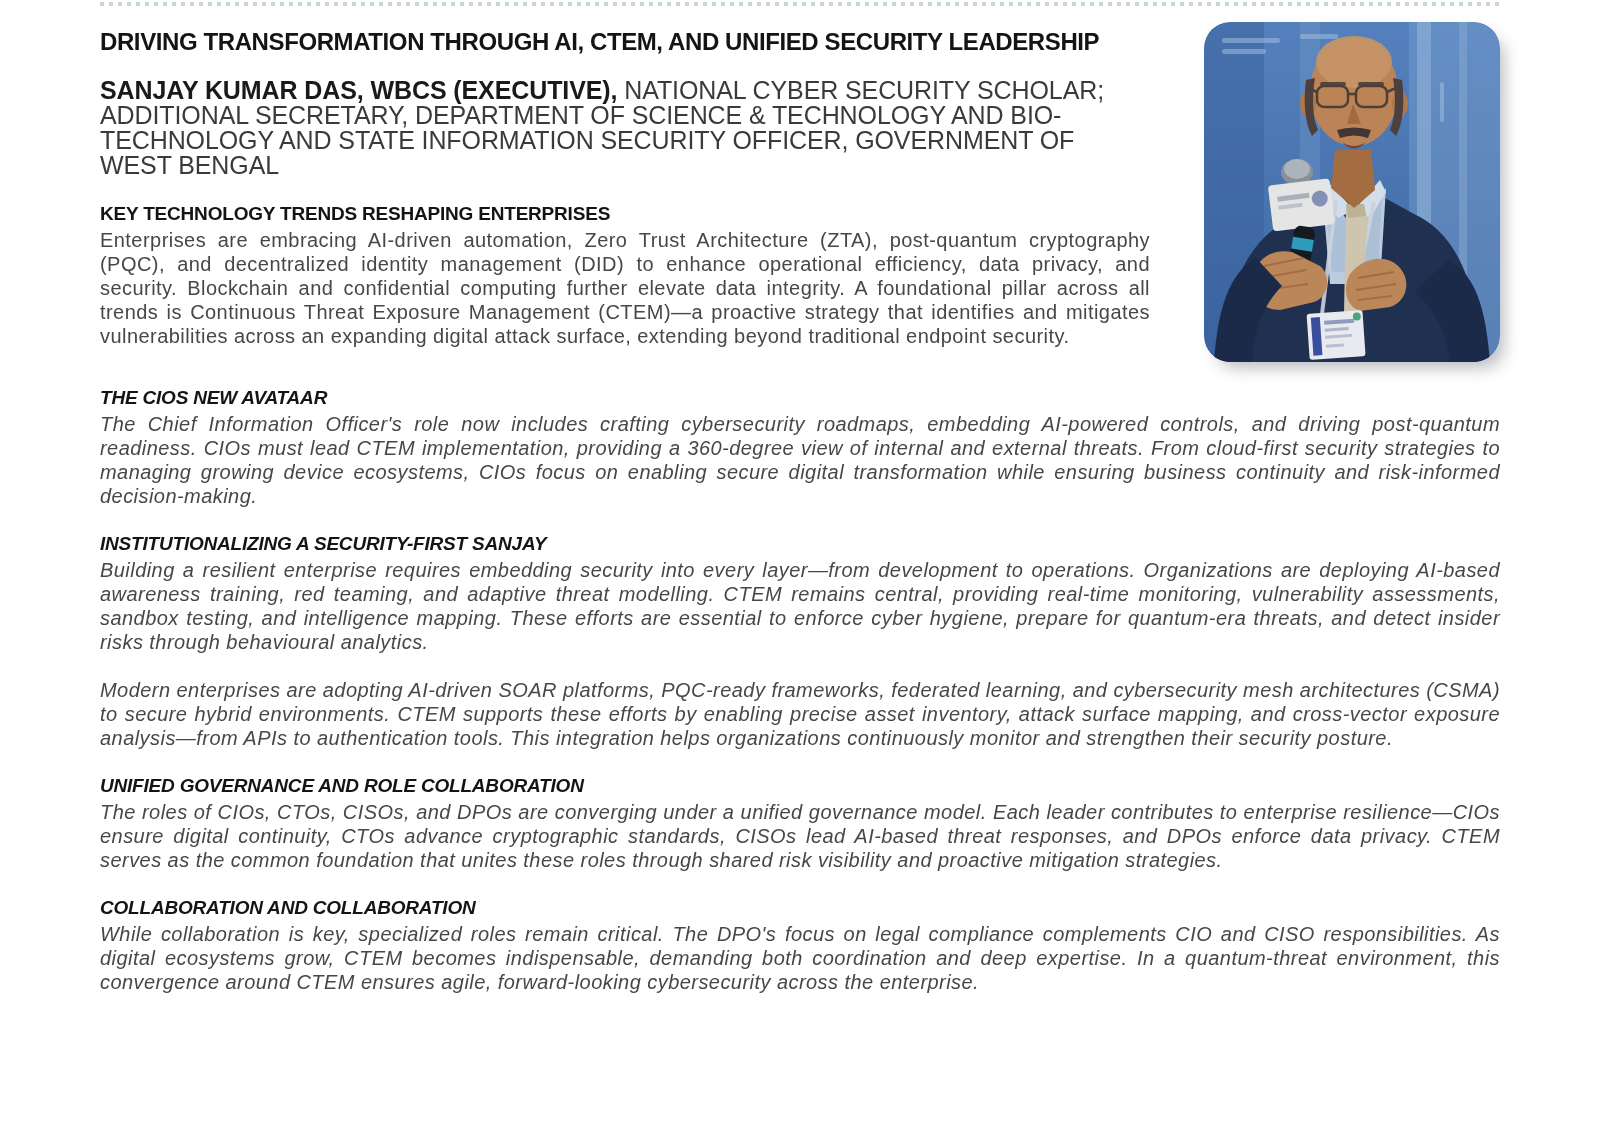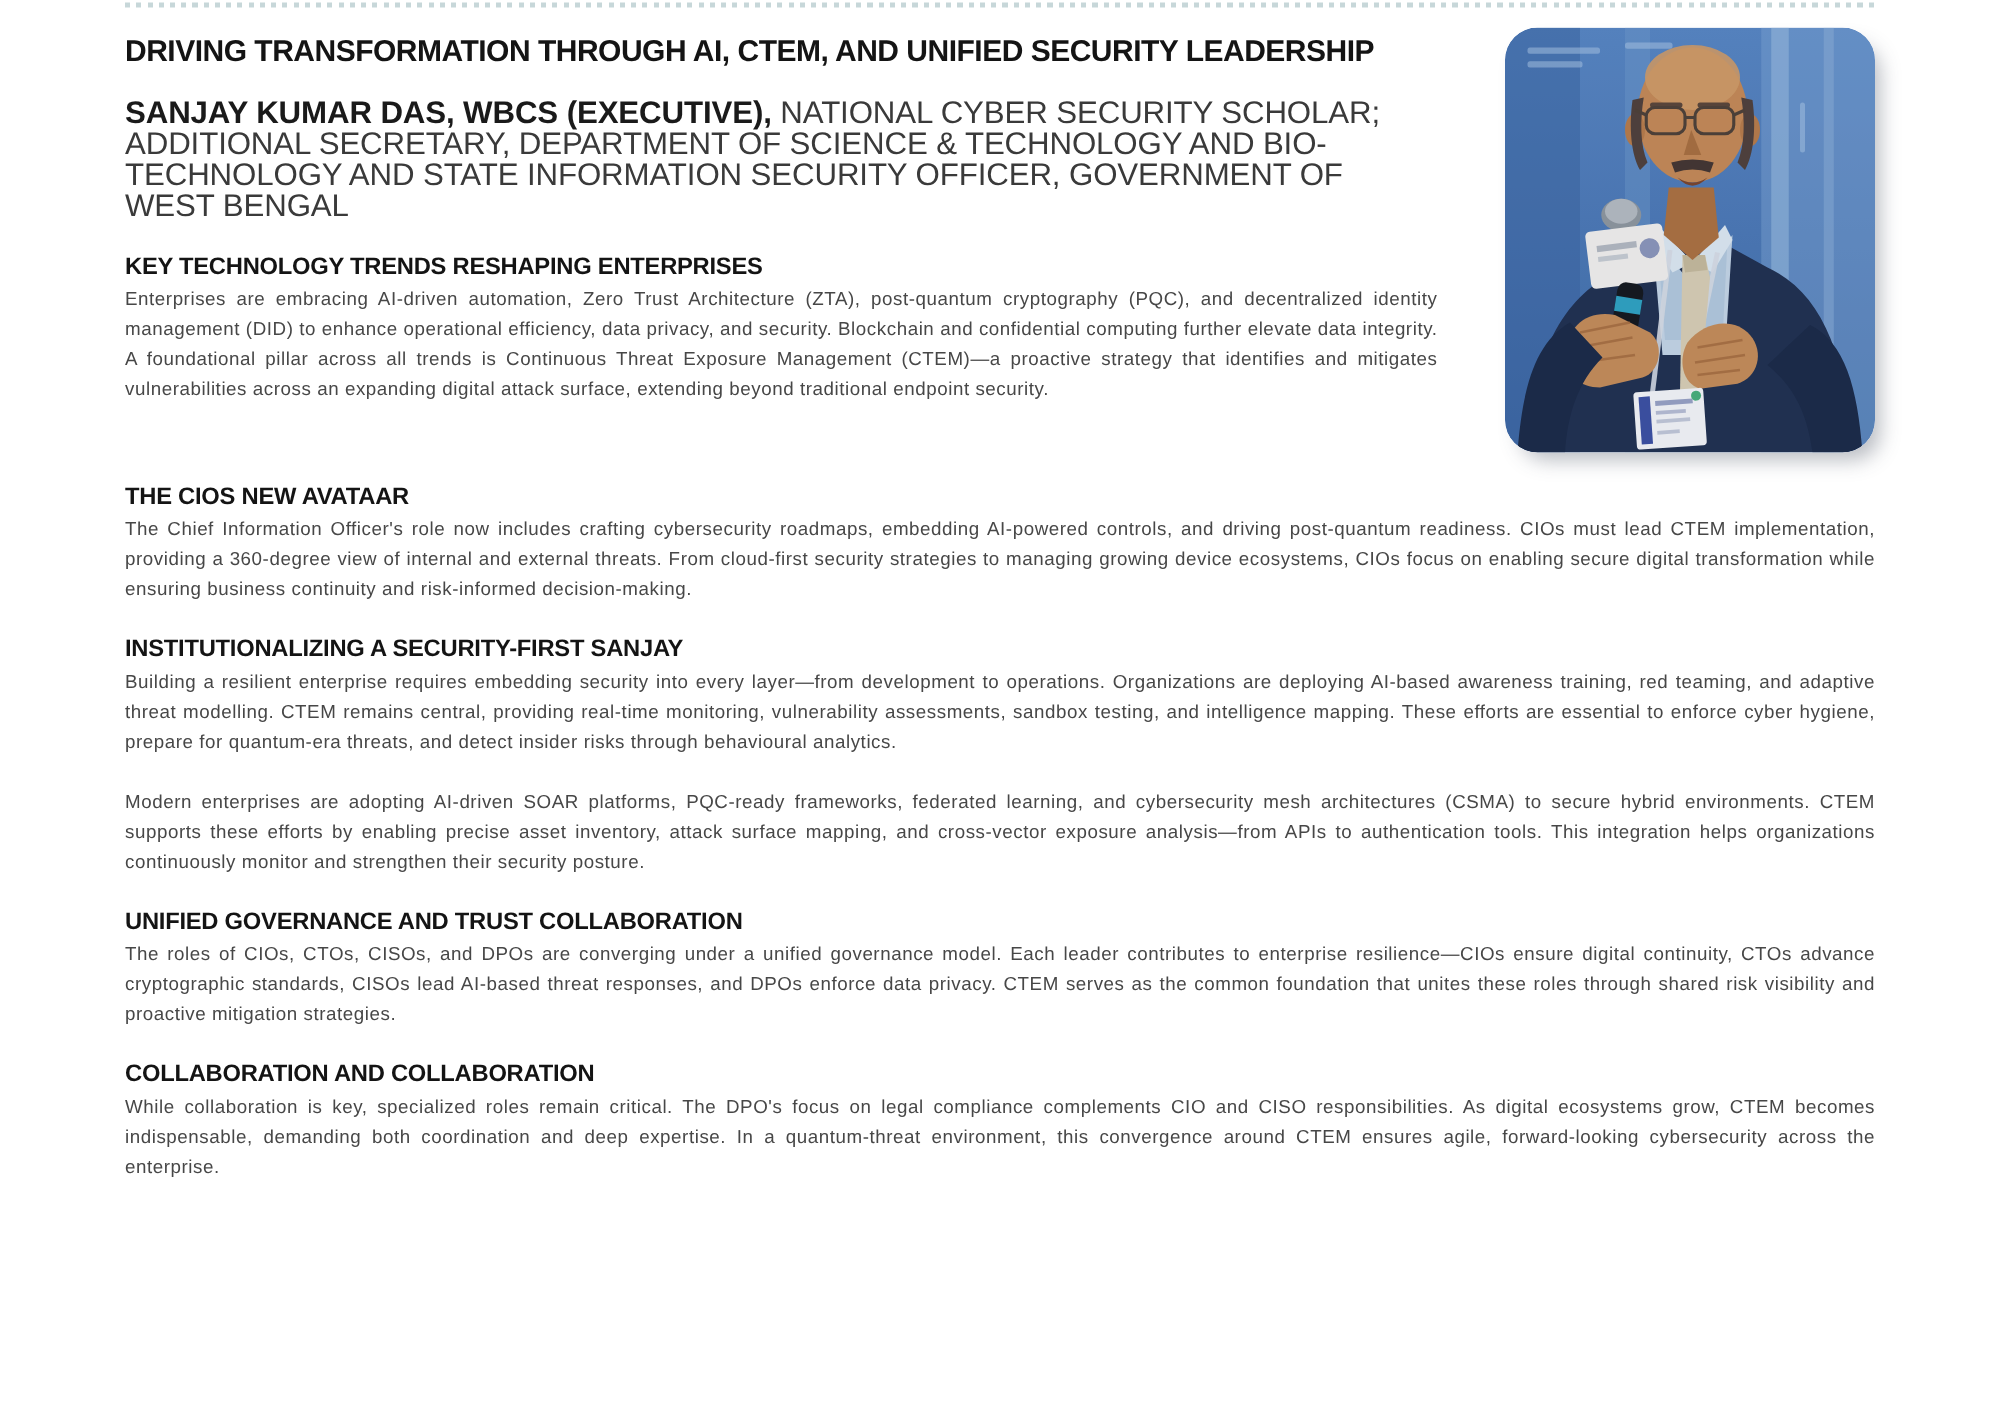--- a/index.html
+++ b/index.html
@@ -42,27 +42,27 @@
   .author .author-name { font-weight: bold; color: #1a1a1a; }
   .article-section { margin-top: 24px; }
   .article-section h2 {
     font-size: 19px; line-height: 23px;
     font-weight: bold;
     color: #141414;
     letter-spacing: -0.2px;
     margin-bottom: 3px;
   }
   .article-section p {
-    font-size: 15px; line-height: 24px;
+    font-size: 20px; line-height: 24px;
     color: #474747;
     letter-spacing: 0.45px;
     text-align: justify;
   }
   .full-sections { width: 1400px; }
-  .full-sections .article-section { margin-top: 24px; }
+  .full-sections .article-section { margin-top: 24px; font-style: italic; }
   .photo {
     margin-left: auto;
     width: 296px; height: 340px;
     border-radius: 26px;
     box-shadow: 8px 10px 16px -4px rgba(70, 80, 95, 0.38);
     overflow: hidden;
     flex: 0 0 296px;
   }
   .photo svg { display: block; width: 296px; height: 340px; }
 </style>
@@ -202,21 +202,21 @@
     <section class="article-section">
       <h2>INSTITUTIONALIZING A SECURITY-FIRST SANJAY</h2>
       <p>Building a resilient enterprise requires embedding security into every layer—from development to operations. Organizations are deploying AI-based awareness training, red teaming, and adaptive threat modelling. CTEM remains central, providing real-time monitoring, vulnerability assessments, sandbox testing, and intelligence mapping. These efforts are essential to enforce cyber hygiene, prepare for quantum-era threats, and detect insider risks through behavioural analytics.</p>
     </section>
 
     <section class="article-section">
       <p>Modern enterprises are adopting AI-driven SOAR platforms, PQC-ready frameworks, federated learning, and cybersecurity mesh architectures (CSMA) to secure hybrid environments. CTEM supports these efforts by enabling precise asset inventory, attack surface mapping, and cross-vector exposure analysis—from APIs to authentication tools. This integration helps organizations continuously monitor and strengthen their security posture.</p>
     </section>
 
     <section class="article-section">
-      <h2>UNIFIED GOVERNANCE AND TRUST COLLABORATION</h2>
+      <h2>UNIFIED GOVERNANCE AND ROLE COLLABORATION</h2>
       <p>The roles of CIOs, CTOs, CISOs, and DPOs are converging under a unified governance model. Each leader contributes to enterprise resilience—CIOs ensure digital continuity, CTOs advance cryptographic standards, CISOs lead AI-based threat responses, and DPOs enforce data privacy. CTEM serves as the common foundation that unites these roles through shared risk visibility and proactive mitigation strategies.</p>
     </section>
 
     <section class="article-section">
       <h2>COLLABORATION AND COLLABORATION</h2>
       <p>While collaboration is key, specialized roles remain critical. The DPO's focus on legal compliance complements CIO and CISO responsibilities. As digital ecosystems grow, CTEM becomes indispensable, demanding both coordination and deep expertise. In a quantum-threat environment, this convergence around CTEM ensures agile, forward-looking cybersecurity across the enterprise.</p>
     </section>
   </div>
 
 </div>

